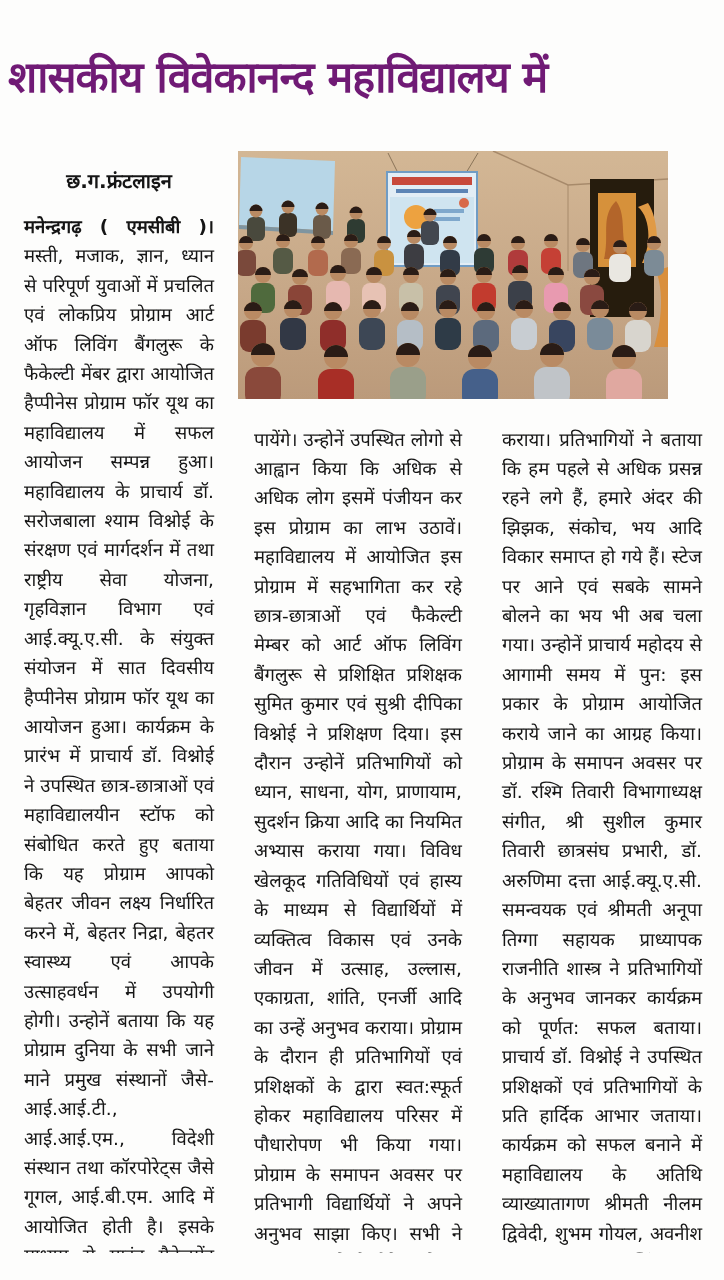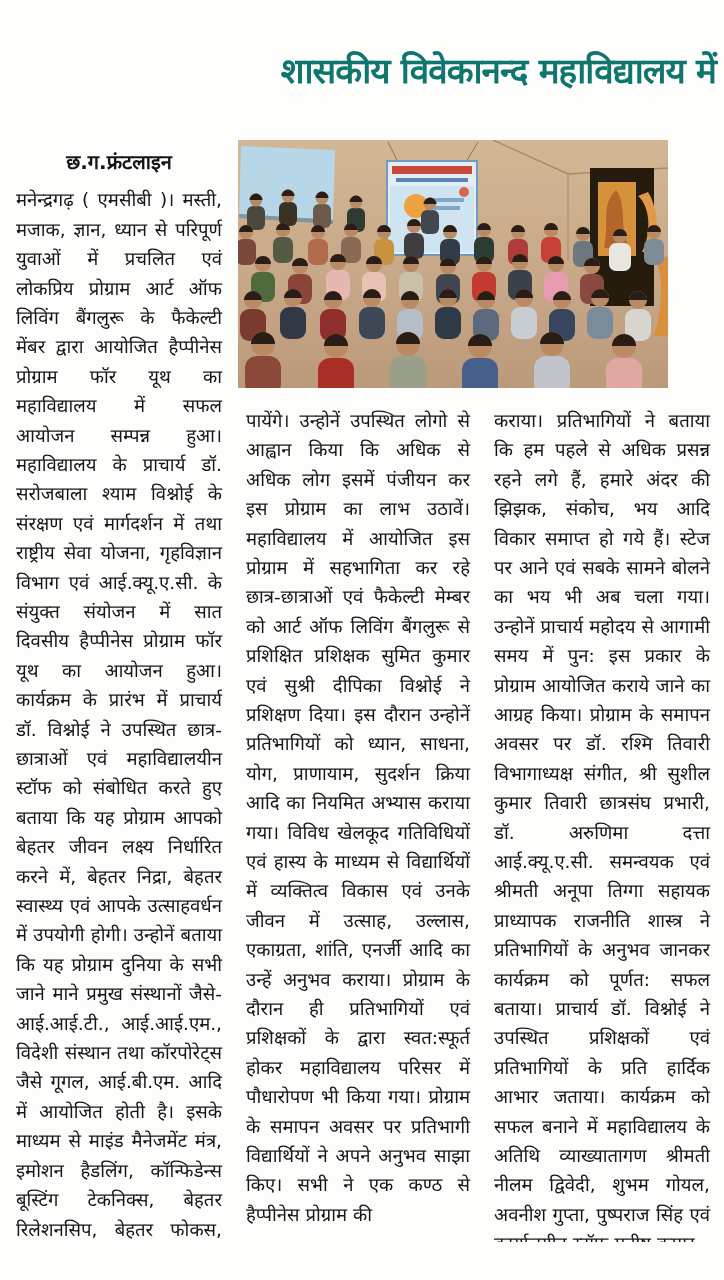--- a/index.html
+++ b/index.html
@@ -4,43 +4,43 @@
 <style>
   html,body{margin:0;padding:0;}
   body{
     width:724px;height:1280px;overflow:hidden;
     background:#fdfdfc;color:#151515;
     font-family:"DejaVu Sans","Liberation Sans",sans-serif;
   }
   .page{width:724px;height:1280px;position:relative;}
   
   .headline{
-    padding:14px 8px 4px 8px;text-align:right;
-    font-weight:900;color:#0f766e;
-    font-size:35px;line-height:69px;letter-spacing:-1px;
+    padding:14px 8px 4px 8px;text-align:left;
+    font-weight:900;color:#701a75;
+    font-size:43px;line-height:69px;letter-spacing:-1px;
   }
   .headline .hl-line{display:block;white-space:nowrap;transform-origin:center;}
   
   .content{
     display:grid;
     grid-template-columns:222px 240px 232px;
     column-gap:8px;
     padding:6px 6px 0 8px;
   }
   .col{
     font-size:18.5px;line-height:29.4px;text-align:justify;
     overflow:hidden;
   }
-  .col p{margin:8px;}
+  .col p{margin:16px;}
   .col-left{grid-column:1;grid-row:1/3;height:1102px;display:flex;flex-direction:column;justify-content:space-between;}
   .photo-wrap{grid-column:2/4;grid-row:1;height:258px;}
   .col-mid{grid-column:2;grid-row:2;height:844px;display:flex;flex-direction:column;justify-content:space-between;}
   .col-right{grid-column:3;grid-row:2;height:844px;display:flex;flex-direction:column;justify-content:space-between;}
   .byline{font-weight:bold;text-align:center;font-size:20px;margin:0 0 2px 0;}
-  .dateline{font-weight:normal;}
+  .dateline{font-weight:bold;}
   .tail{flex:0 0 auto;}
   .photo-svg{display:block;width:430px;height:248px;background:#c7a888;}
 </style>
 </head>
 <body>
 
 <div class="page">
 
   <h1 class="headline">
     <span class="hl-line">शासकीय विवेकानन्द महाविद्यालय में</span>

